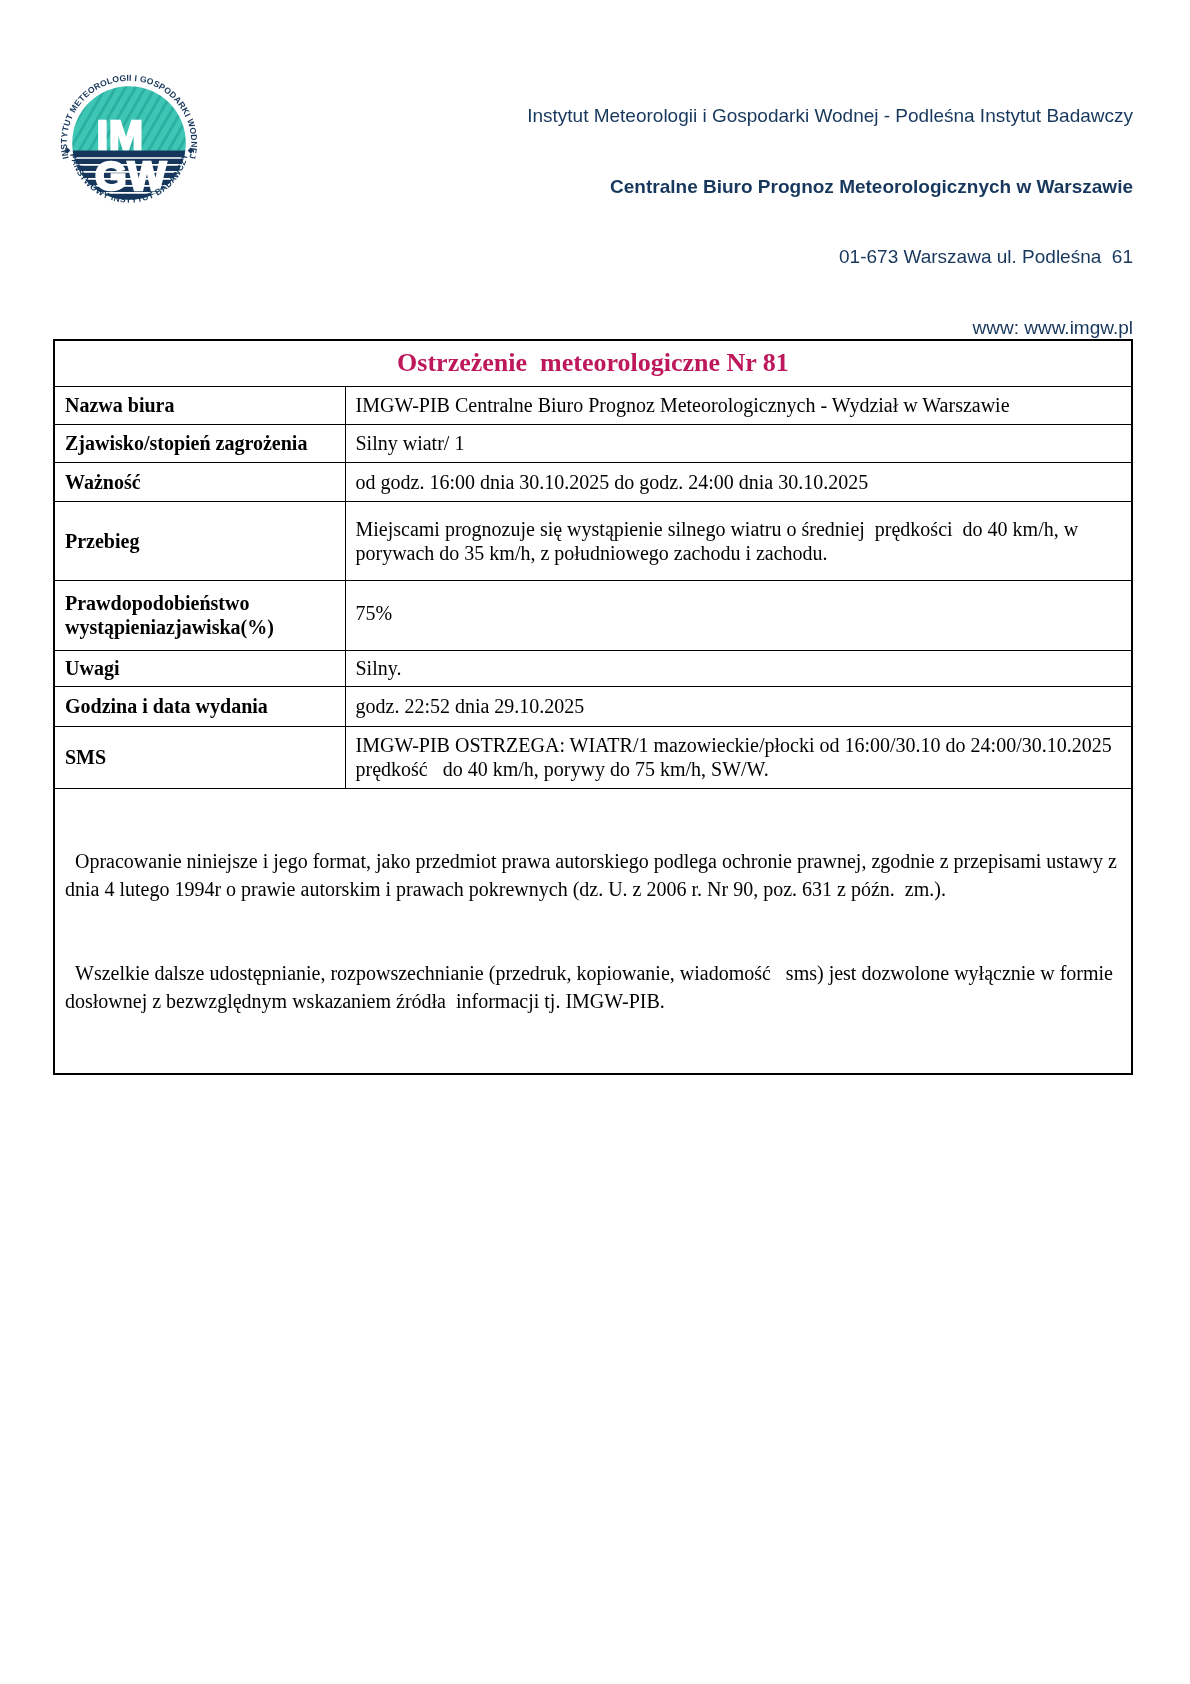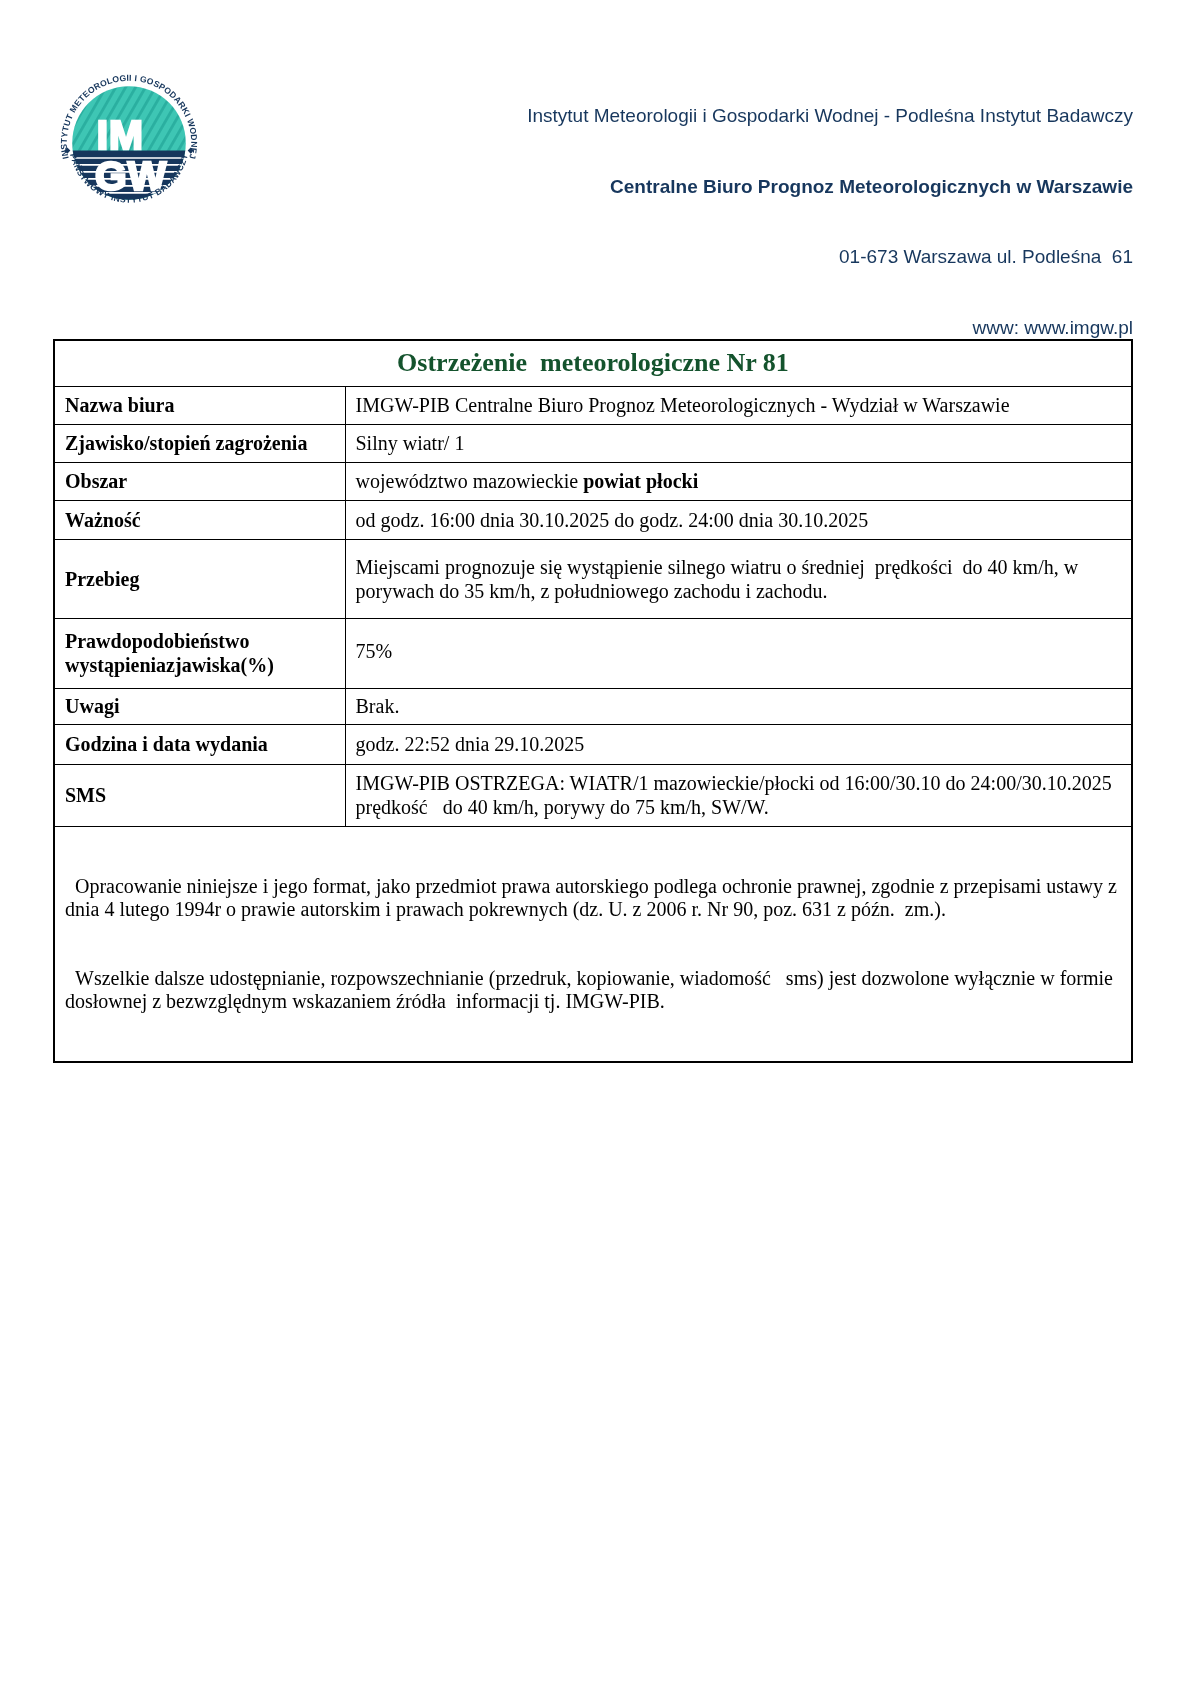--- a/index.html
+++ b/index.html
@@ -16,21 +16,21 @@
   
   table.warn { position:absolute; left:53px; top:339px; width:1080px;
                border-collapse:collapse; table-layout:fixed;
                border:2px solid #000; }
   table.warn td { border:1px solid #000; padding:2px 10px; font-size:20px;
                   vertical-align:middle; color:#000; overflow:hidden; }
   td.title-cell { text-align:center; }
   .title { font-size:26px; font-weight:bold; white-space:pre-wrap; }
   td.lbl { font-weight:bold; line-height:24px; }
   td.val { white-space:pre-wrap; line-height:24px; }
-  td.footer-cell { padding:6px 10px 8px 10px; line-height:23px; white-space:pre-wrap; }
+  td.footer-cell { padding:6px 10px 8px 10px; line-height:28px; white-space:pre-wrap; }
   td.footer-cell p { margin:0; }
   .bv { font-weight:bold; }
 </style>
 </head>
 <body>
 
 <div class="page">
 
   <svg class="logo" viewBox="0 0 140 140" xmlns="http://www.w3.org/2000/svg">
     <defs>
@@ -83,57 +83,53 @@
 
   <table class="warn">
     <colgroup>
         <col style="width:291px">
         <col>
       </colgroup>
 
     <tbody>
         <tr style="height:46px">
       <td class="title-cell" colspan="2">
-        <span class="title" style="color: #14532d;">Ostrzeżenie  meteorologiczne Nr 81</span>
+        <span class="title" style="color: #be185d;">Ostrzeżenie  meteorologiczne Nr 81</span>
       </td>
     </tr>
 
     <tr style="height:38px">
       <td class="lbl">Nazwa biura</td>
       <td class="val">IMGW-PIB Centralne Biuro Prognoz Meteorologicznych - Wydział w Warszawie</td>
     </tr>
 
     <tr style="height:38px">
       <td class="lbl">Zjawisko/stopień zagrożenia</td>
       <td class="val">Silny wiatr/ 1</td>
     </tr>
 
-    <tr style="height:38px">
-      <td class="lbl">Obszar</td>
-      <td class="val"><span>województwo mazowieckie </span><span class="bv">powiat płocki</span></td>
-    </tr>
 
     <tr style="height:39px">
       <td class="lbl">Ważność</td>
       <td class="val">od godz. 16:00 dnia 30.10.2025 do godz. 24:00 dnia 30.10.2025</td>
     </tr>
 
     <tr style="height:79px">
       <td class="lbl">Przebieg</td>
       <td class="val">Miejscami prognozuje się wystąpienie silnego wiatru o średniej  prędkości  do 40 km/h, w porywach do 35 km/h, z południowego zachodu i zachodu.</td>
     </tr>
 
     <tr style="height:70px">
       <td class="lbl">Prawdopodobieństwo wystąpieniazjawiska(%)</td>
       <td class="val" style="vertical-align:top; padding-top:20px">75%</td>
     </tr>
 
     <tr style="height:36px">
       <td class="lbl">Uwagi</td>
-      <td class="val">Brak.</td>
+      <td class="val">Silny.</td>
     </tr>
 
     <tr style="height:40px">
       <td class="lbl">Godzina i data wydania</td>
       <td class="val">godz. 22:52 dnia 29.10.2025</td>
     </tr>
 
     <tr style="height:62px">
       <td class="lbl">SMS</td>
       <td class="val">IMGW-PIB OSTRZEGA: WIATR/1 mazowieckie/płocki od 16:00/30.10 do 24:00/30.10.2025 prędkość   do 40 km/h, porywy do 75 km/h, SW/W.</td>

